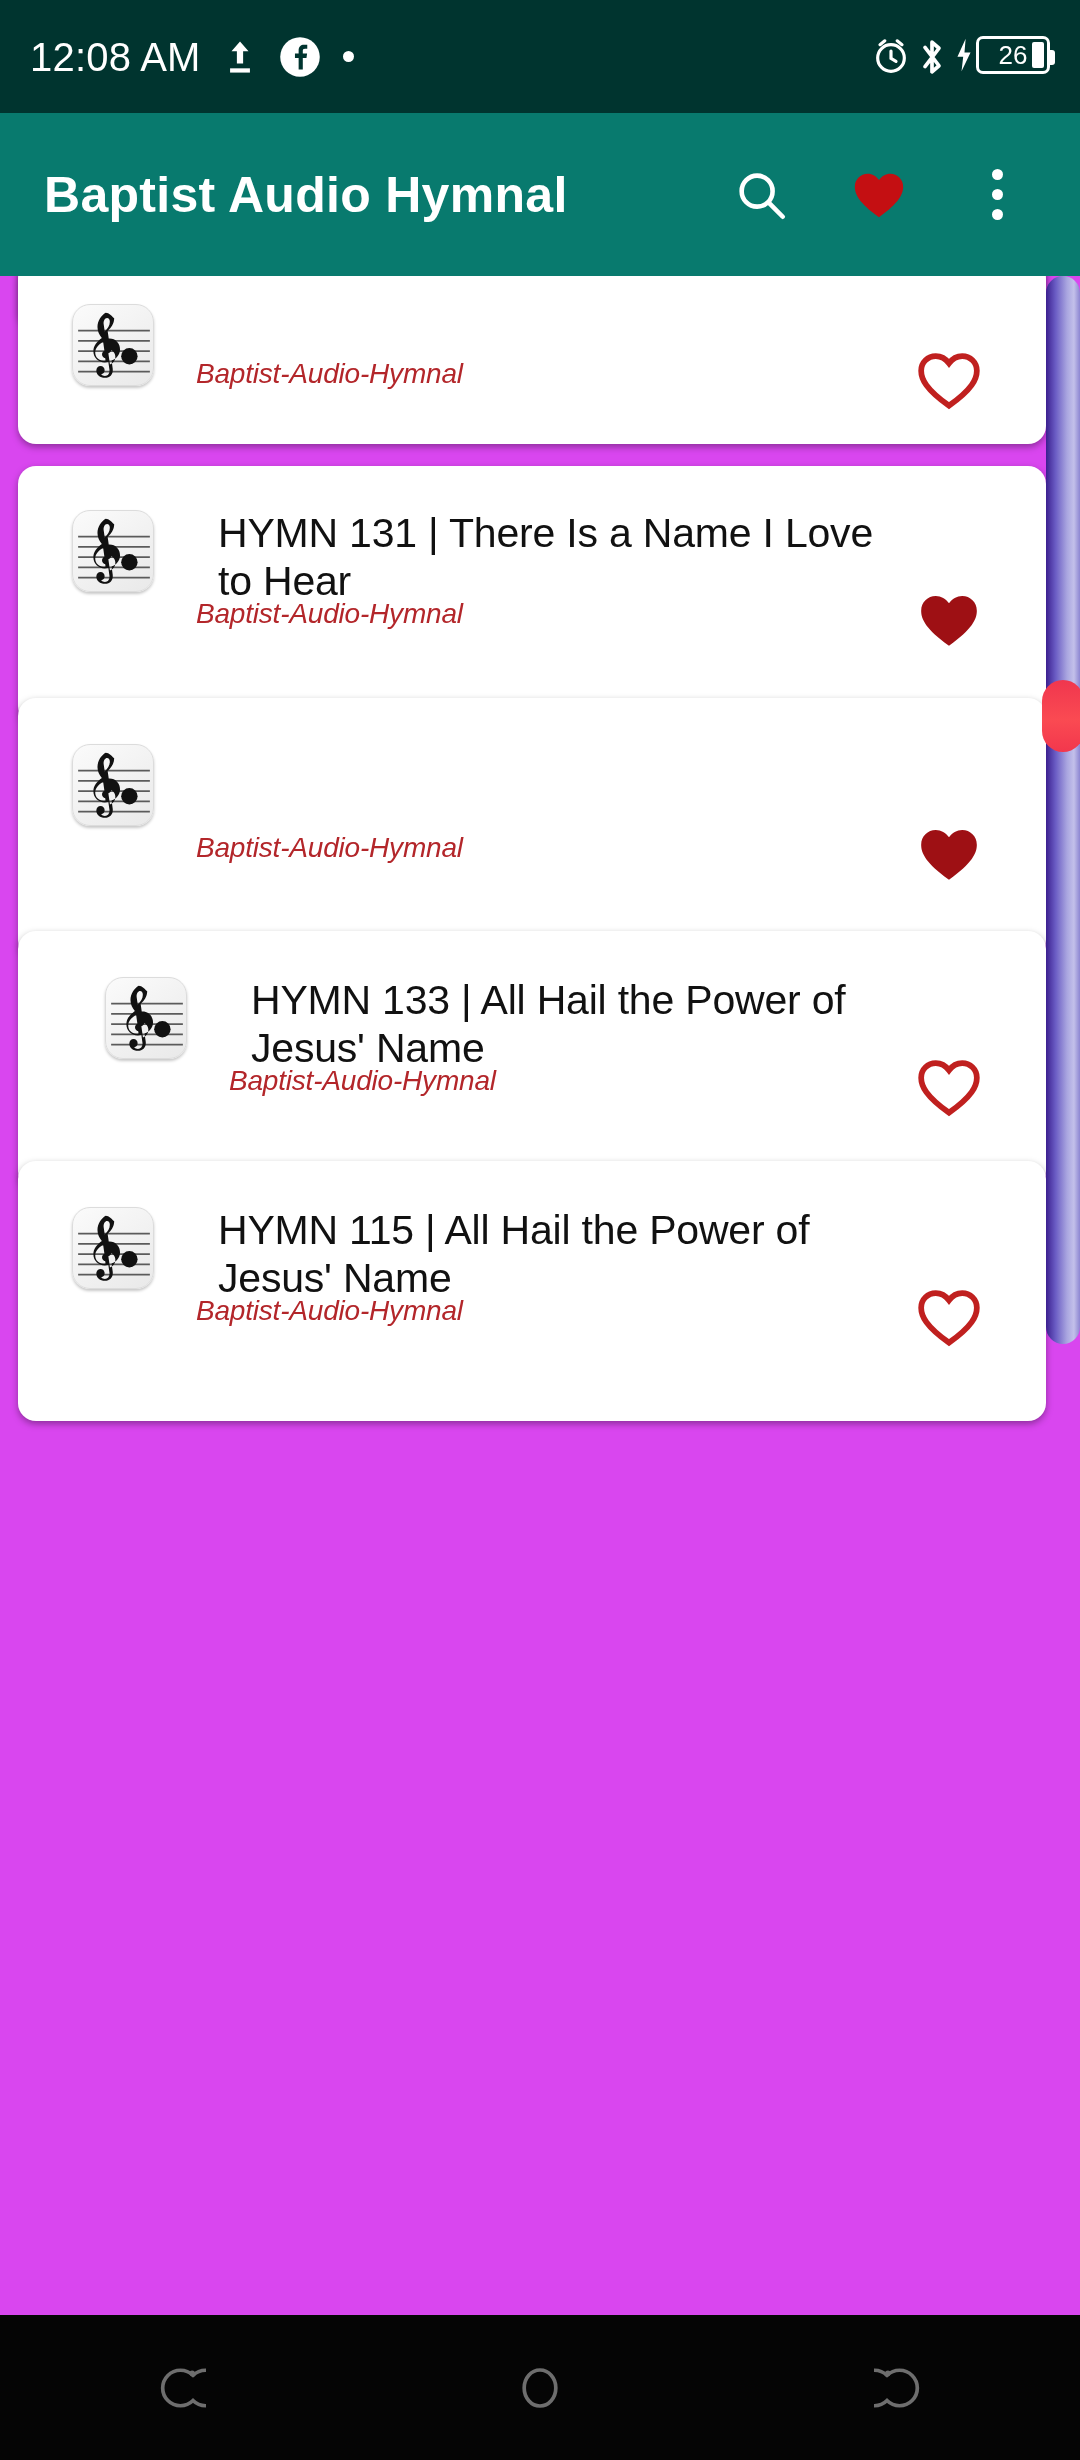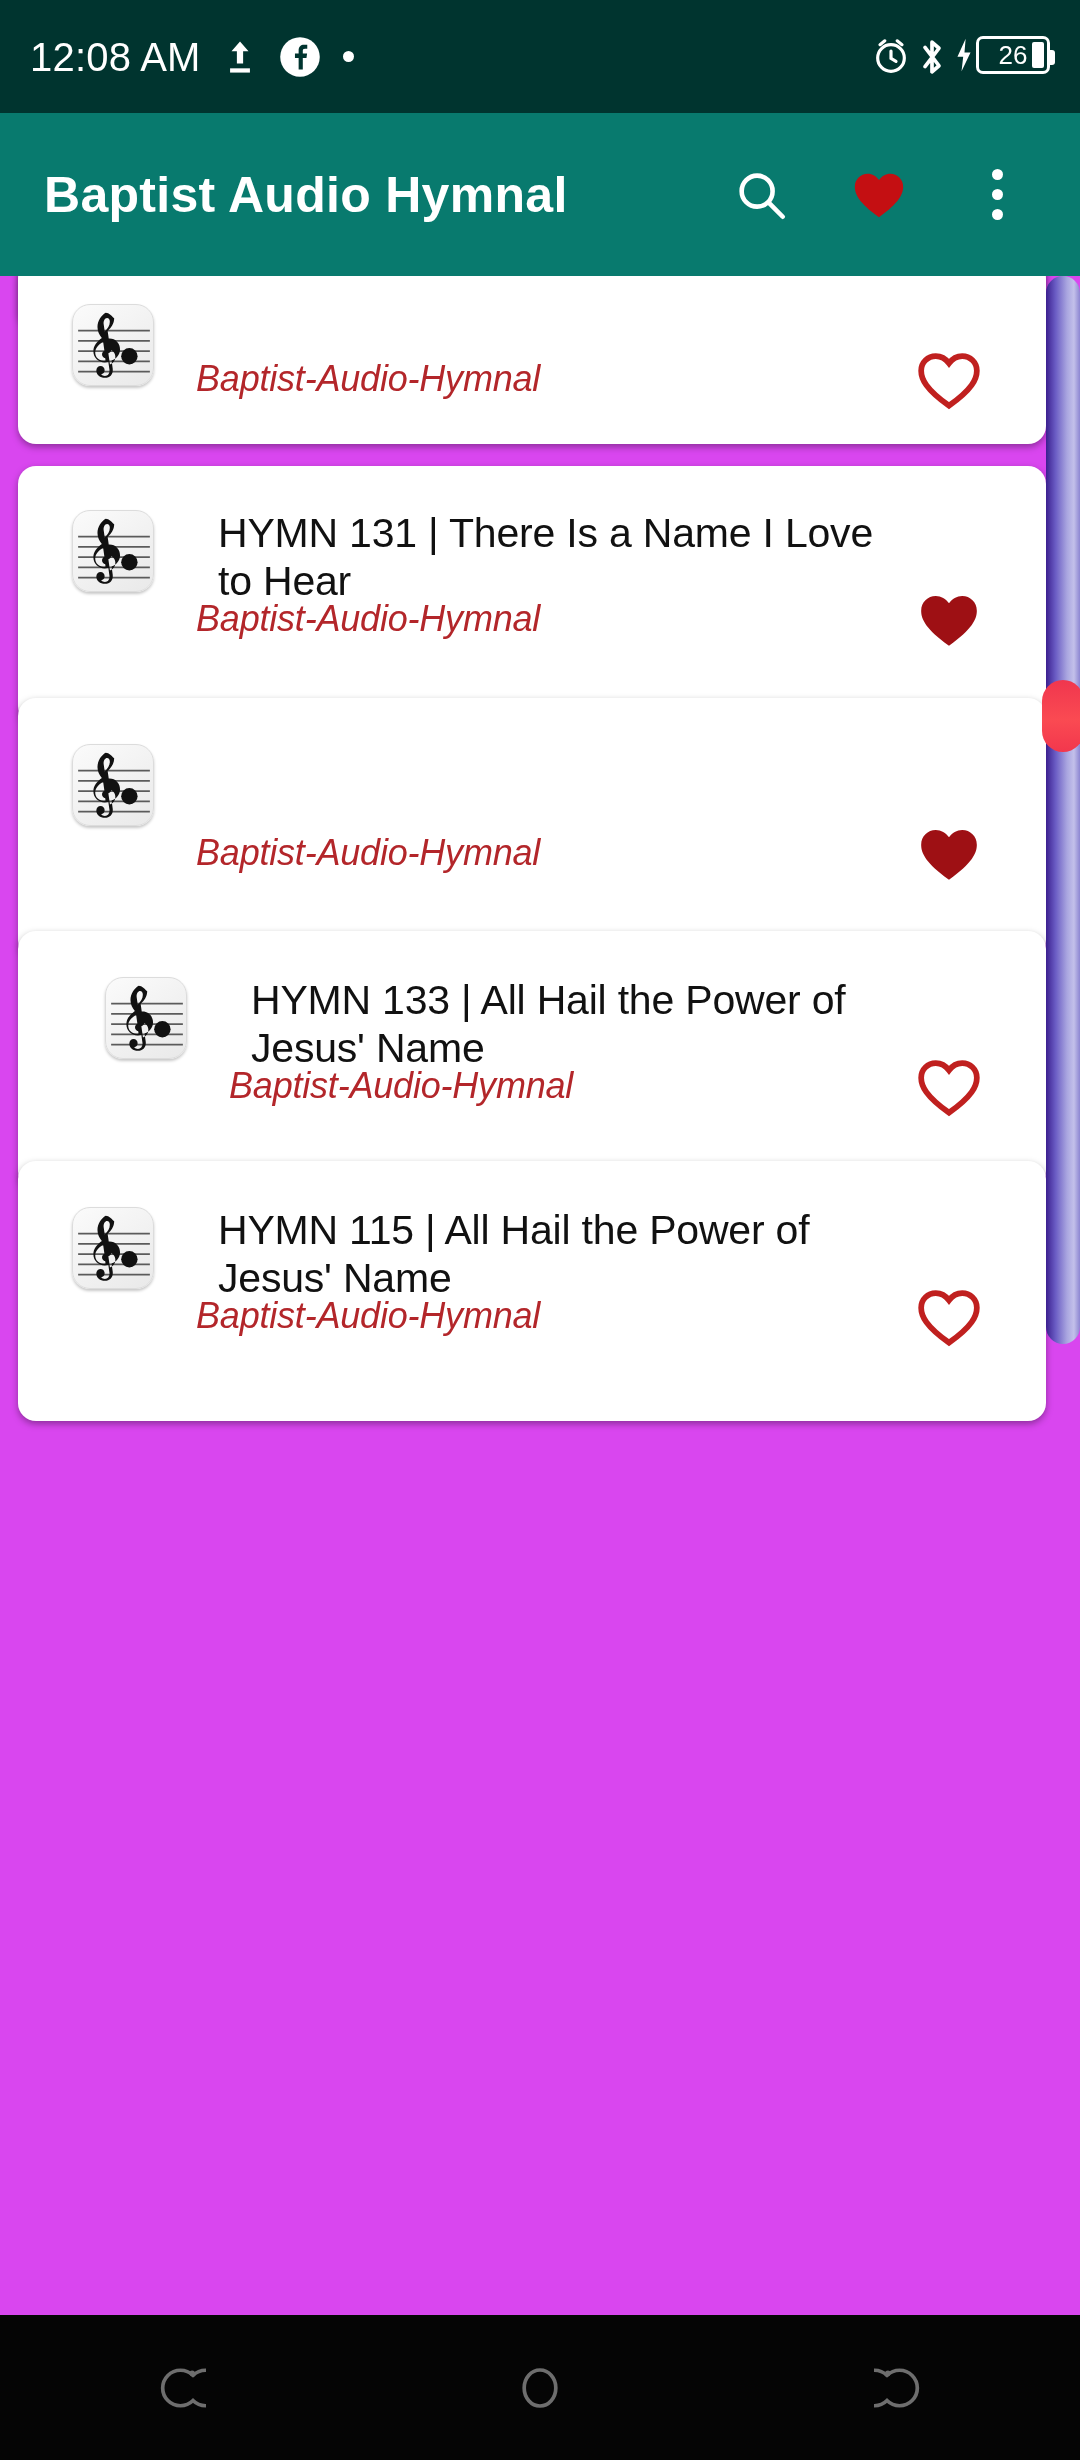--- a/index.html
+++ b/index.html
@@ -68,21 +68,21 @@
     box-shadow:0 2px 3px rgba(0,0,0,0.22);
     overflow:hidden;
   }
   .hymn-title {
     position:absolute; left:200px; right:150px;
     font-size:41px; line-height:1.16; color:#111; font-weight:400;
     letter-spacing:-0.2px;
   }
   .hymn-sub {
     position:absolute; left:178px;
-    font-size:36px; font-style:italic; color:#b3262a; font-weight:400;
+    font-size:28px; font-style:italic; color:#b3262a; font-weight:400;
     letter-spacing:-0.2px;
   }
   .fav { position:absolute; right:62px; width:70px; height:66px; }
 
   
   .scrollbar {
     position:absolute; top:276px; left:1046px; width:34px; height:1068px;
     border-radius:17px;
     background:linear-gradient(90deg,#3b1f8f 0%, #6a5cc4 28%, #aaa6e0 62%, #c3c0ea 82%, #8d86d2 100%);
     z-index:15;

